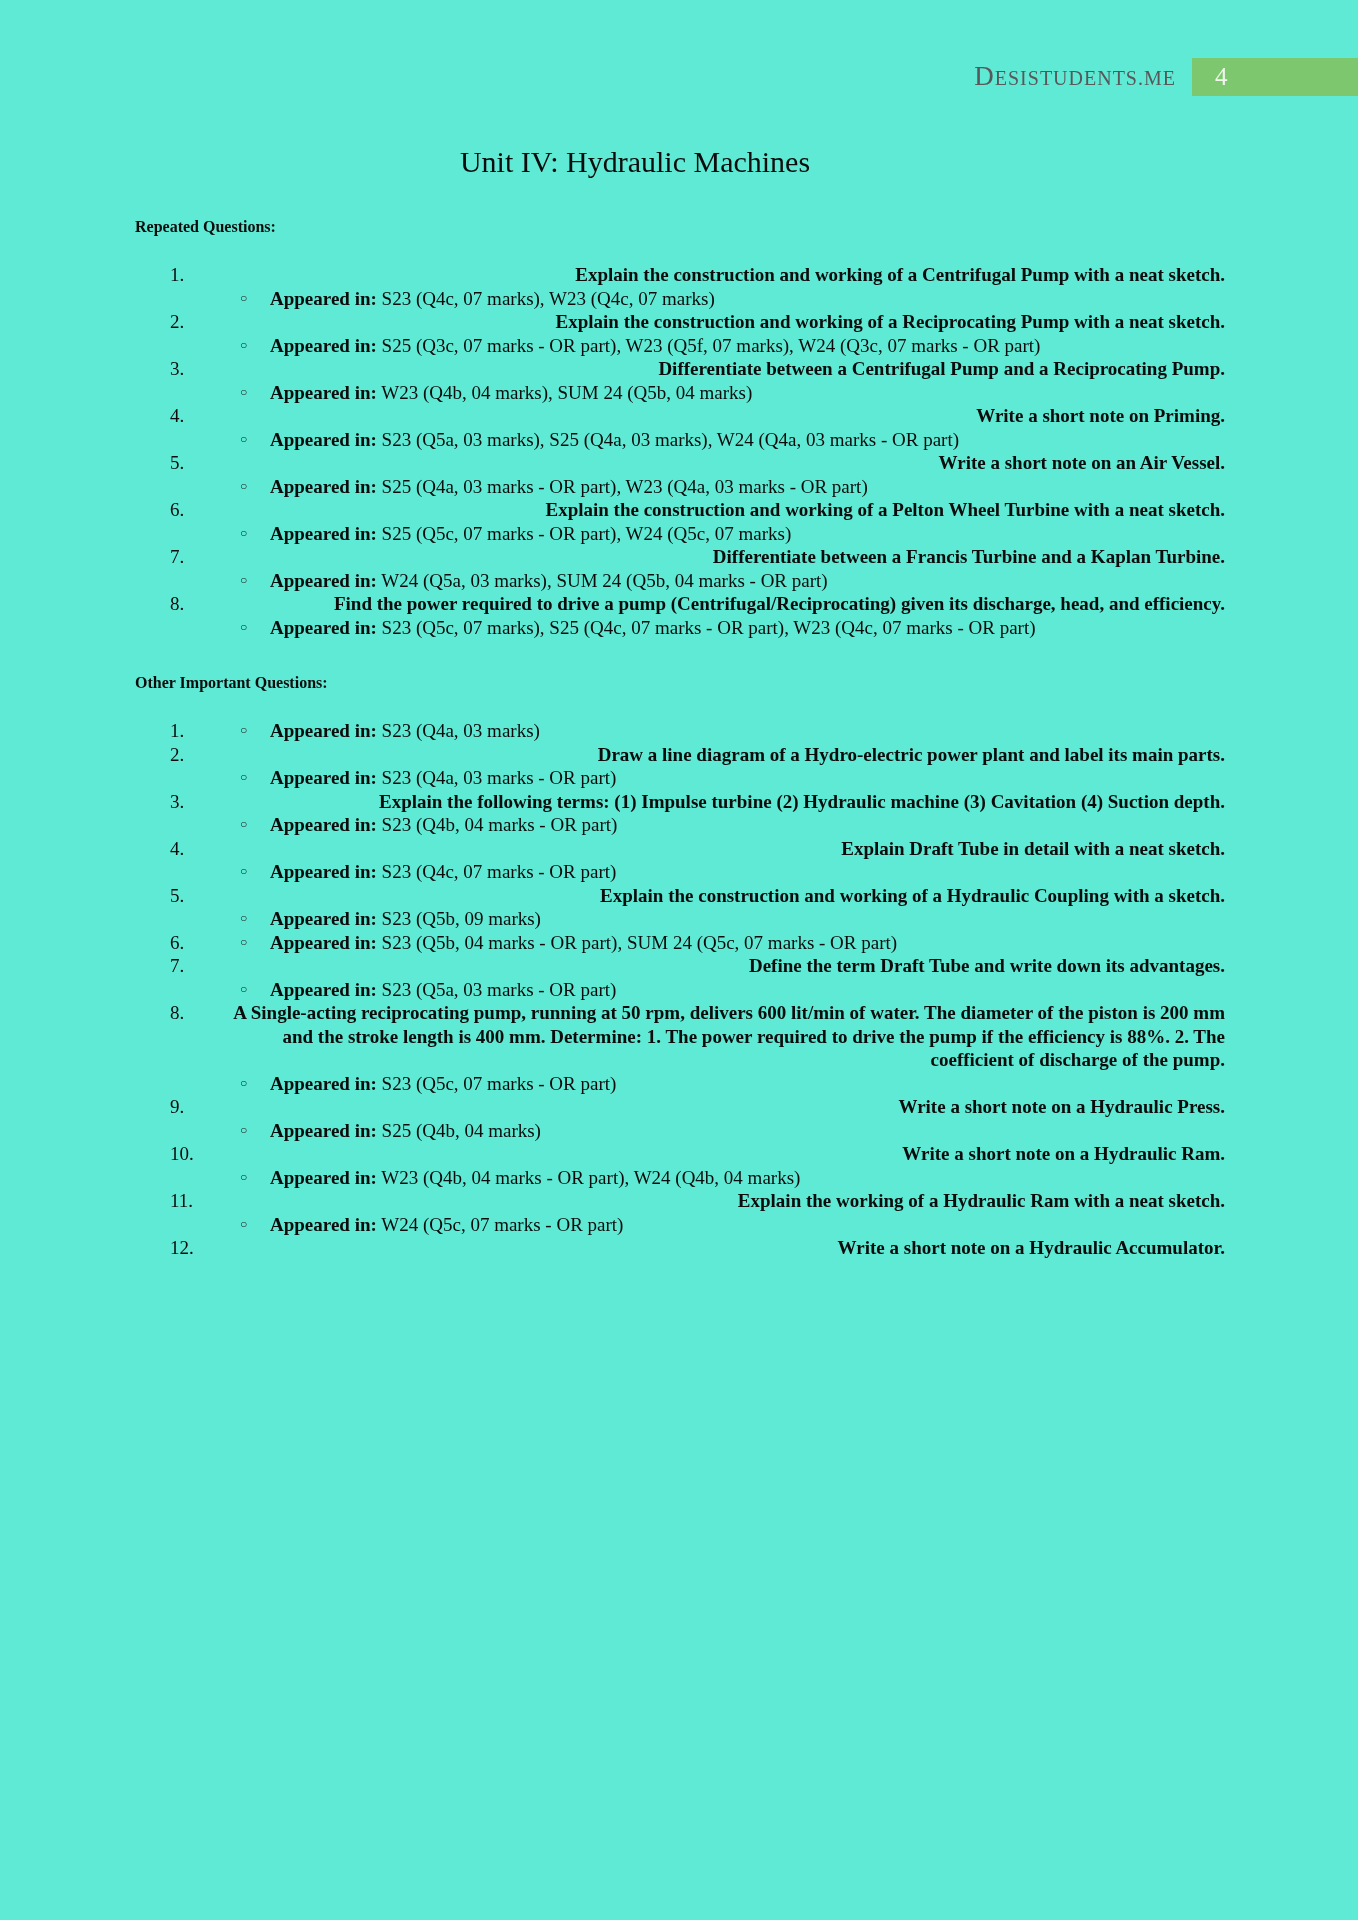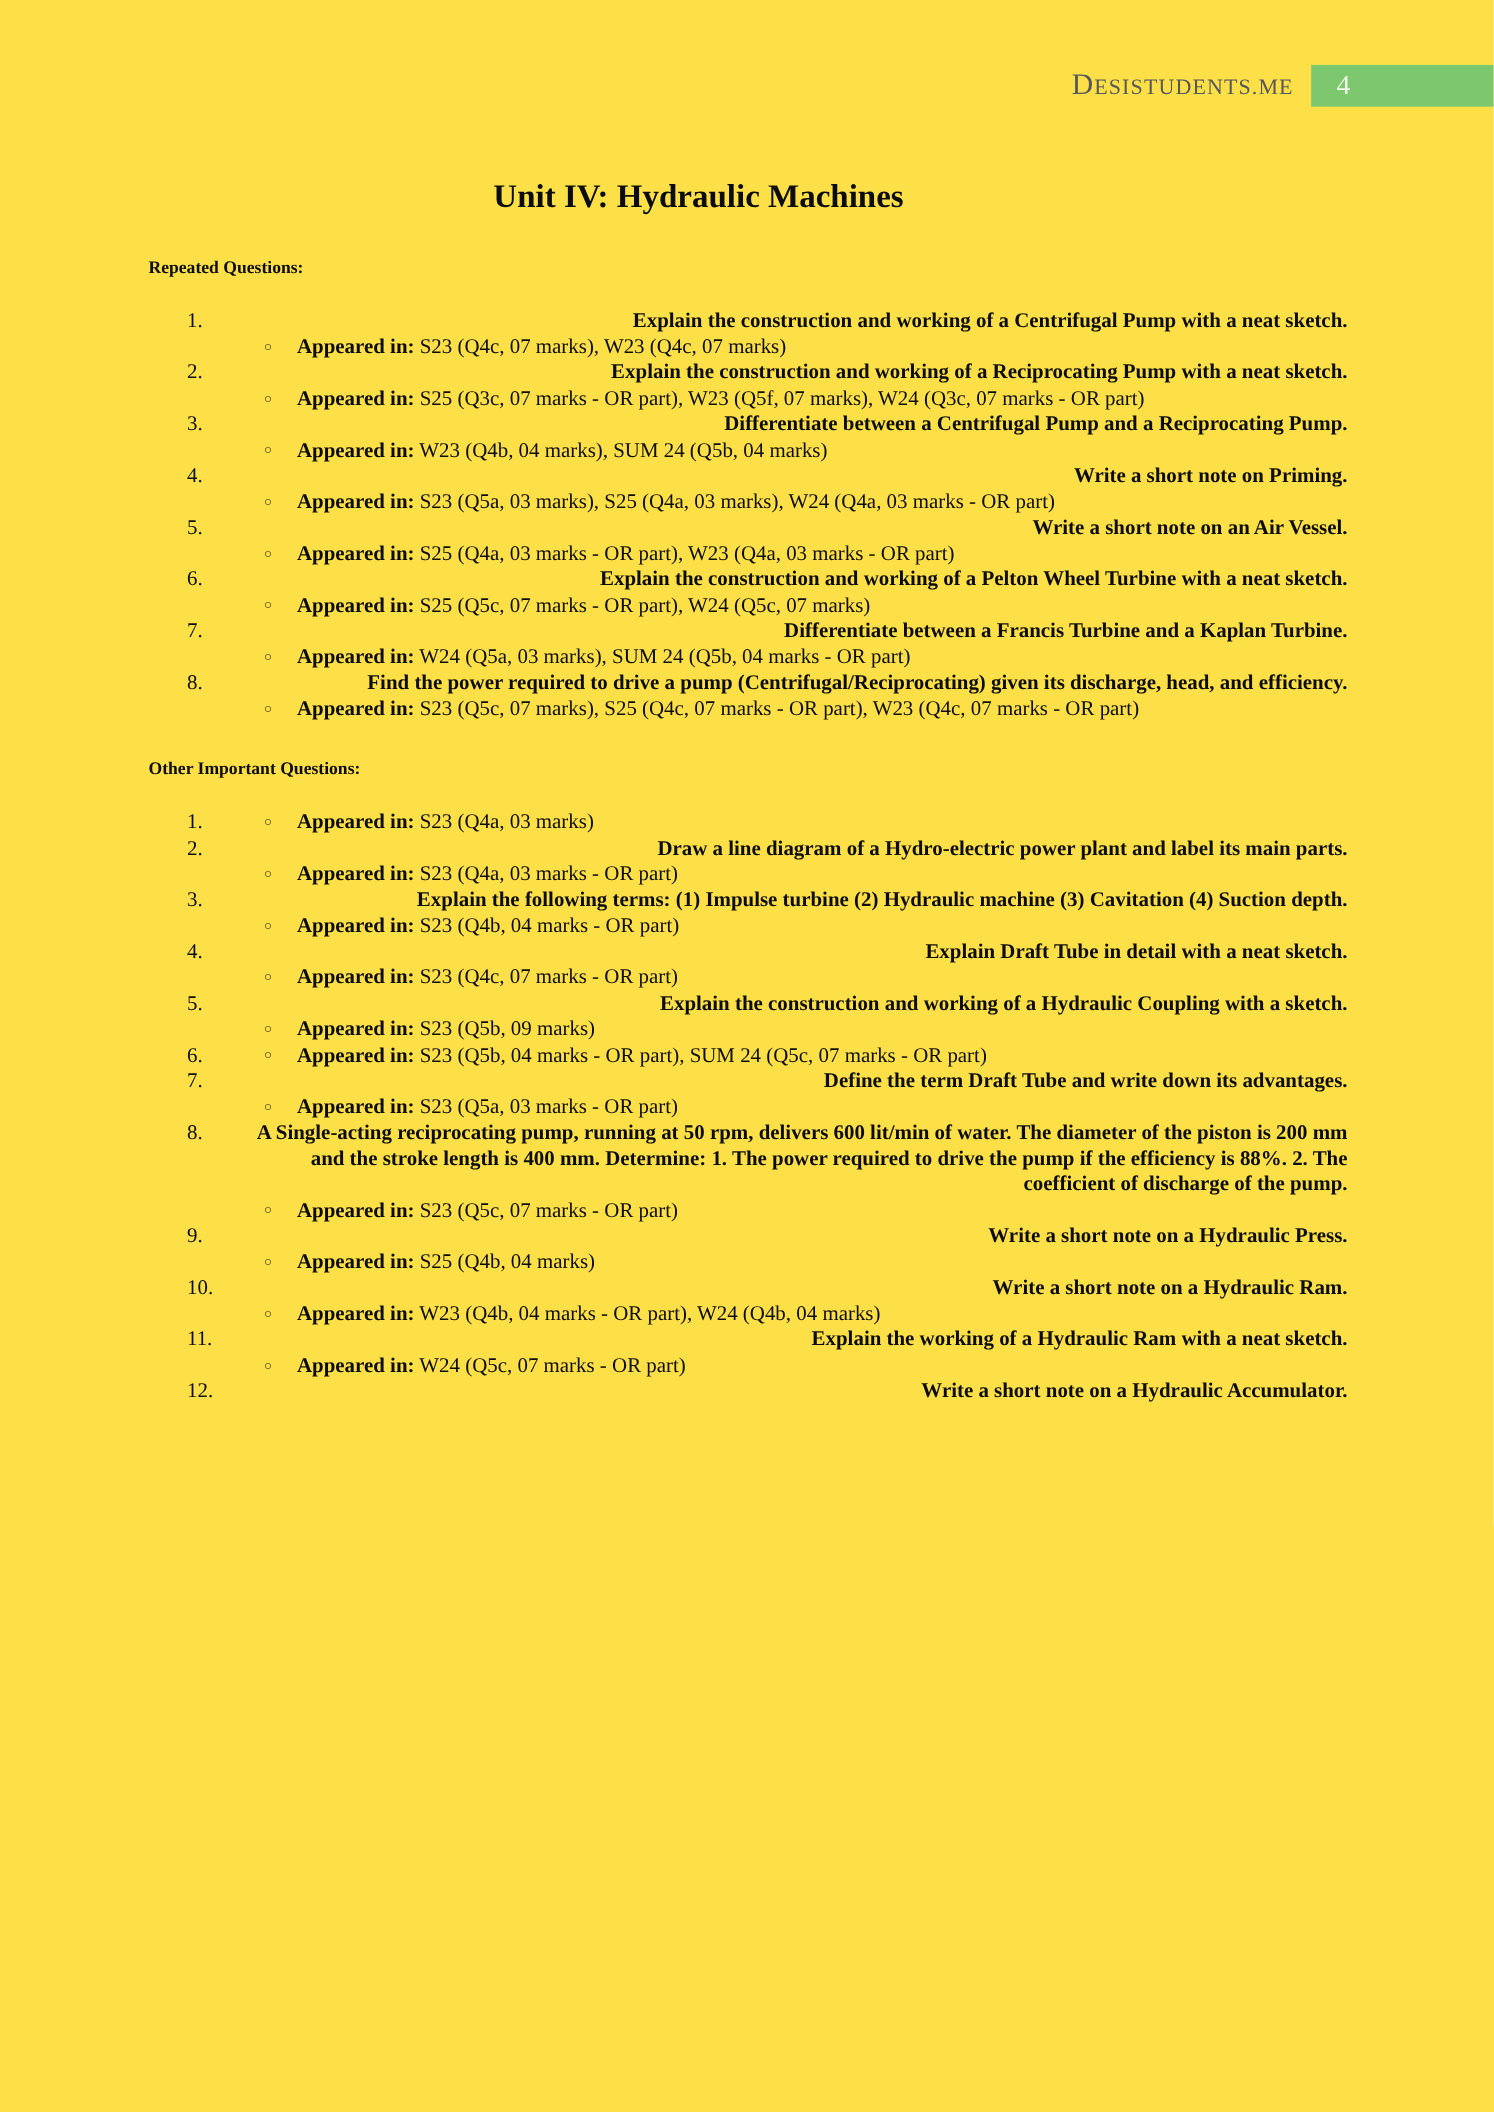--- a/index.html
+++ b/index.html
@@ -1,20 +1,20 @@
 <!DOCTYPE html>
 <html><head>
 <meta charset="utf-8">
 <style>
   html, body { margin: 0; padding: 0; background: #ffffff; }
   .page {
     position: relative;
     width: 1358px;
     height: 1920px;
-    background: #fde047;
+    background: #5eead4;
     font-family: "Liberation Serif", "DejaVu Serif", serif;
     color: #0c0c0c;
     overflow: hidden;
     margin: 0 auto;
   }
   
   .header-row {
     display: flex;
     align-items: center;
     justify-content: flex-end;
@@ -38,24 +38,24 @@
     box-sizing: border-box;
     padding-left: 23px;
     color: #eef7e9;
     font-size: 25px;
     flex: 0 0 auto;
   }
   
   .content { padding: 0 133px 0 135px; }
   .doc-title {
     text-align: center;
-    font-weight: bold;
+    font-weight: normal;
     font-size: 30px;
     line-height: 42px;
-    margin-top: 60px;
+    margin-top: 44px;
     padding-right: 90px;
   }
   .sec-heading {
     font-weight: bold;
     font-size: 16px;
     line-height: 26px;
     margin-top: 31px;
   }
   .qlist {
     margin: 23px 0 0 35px;

